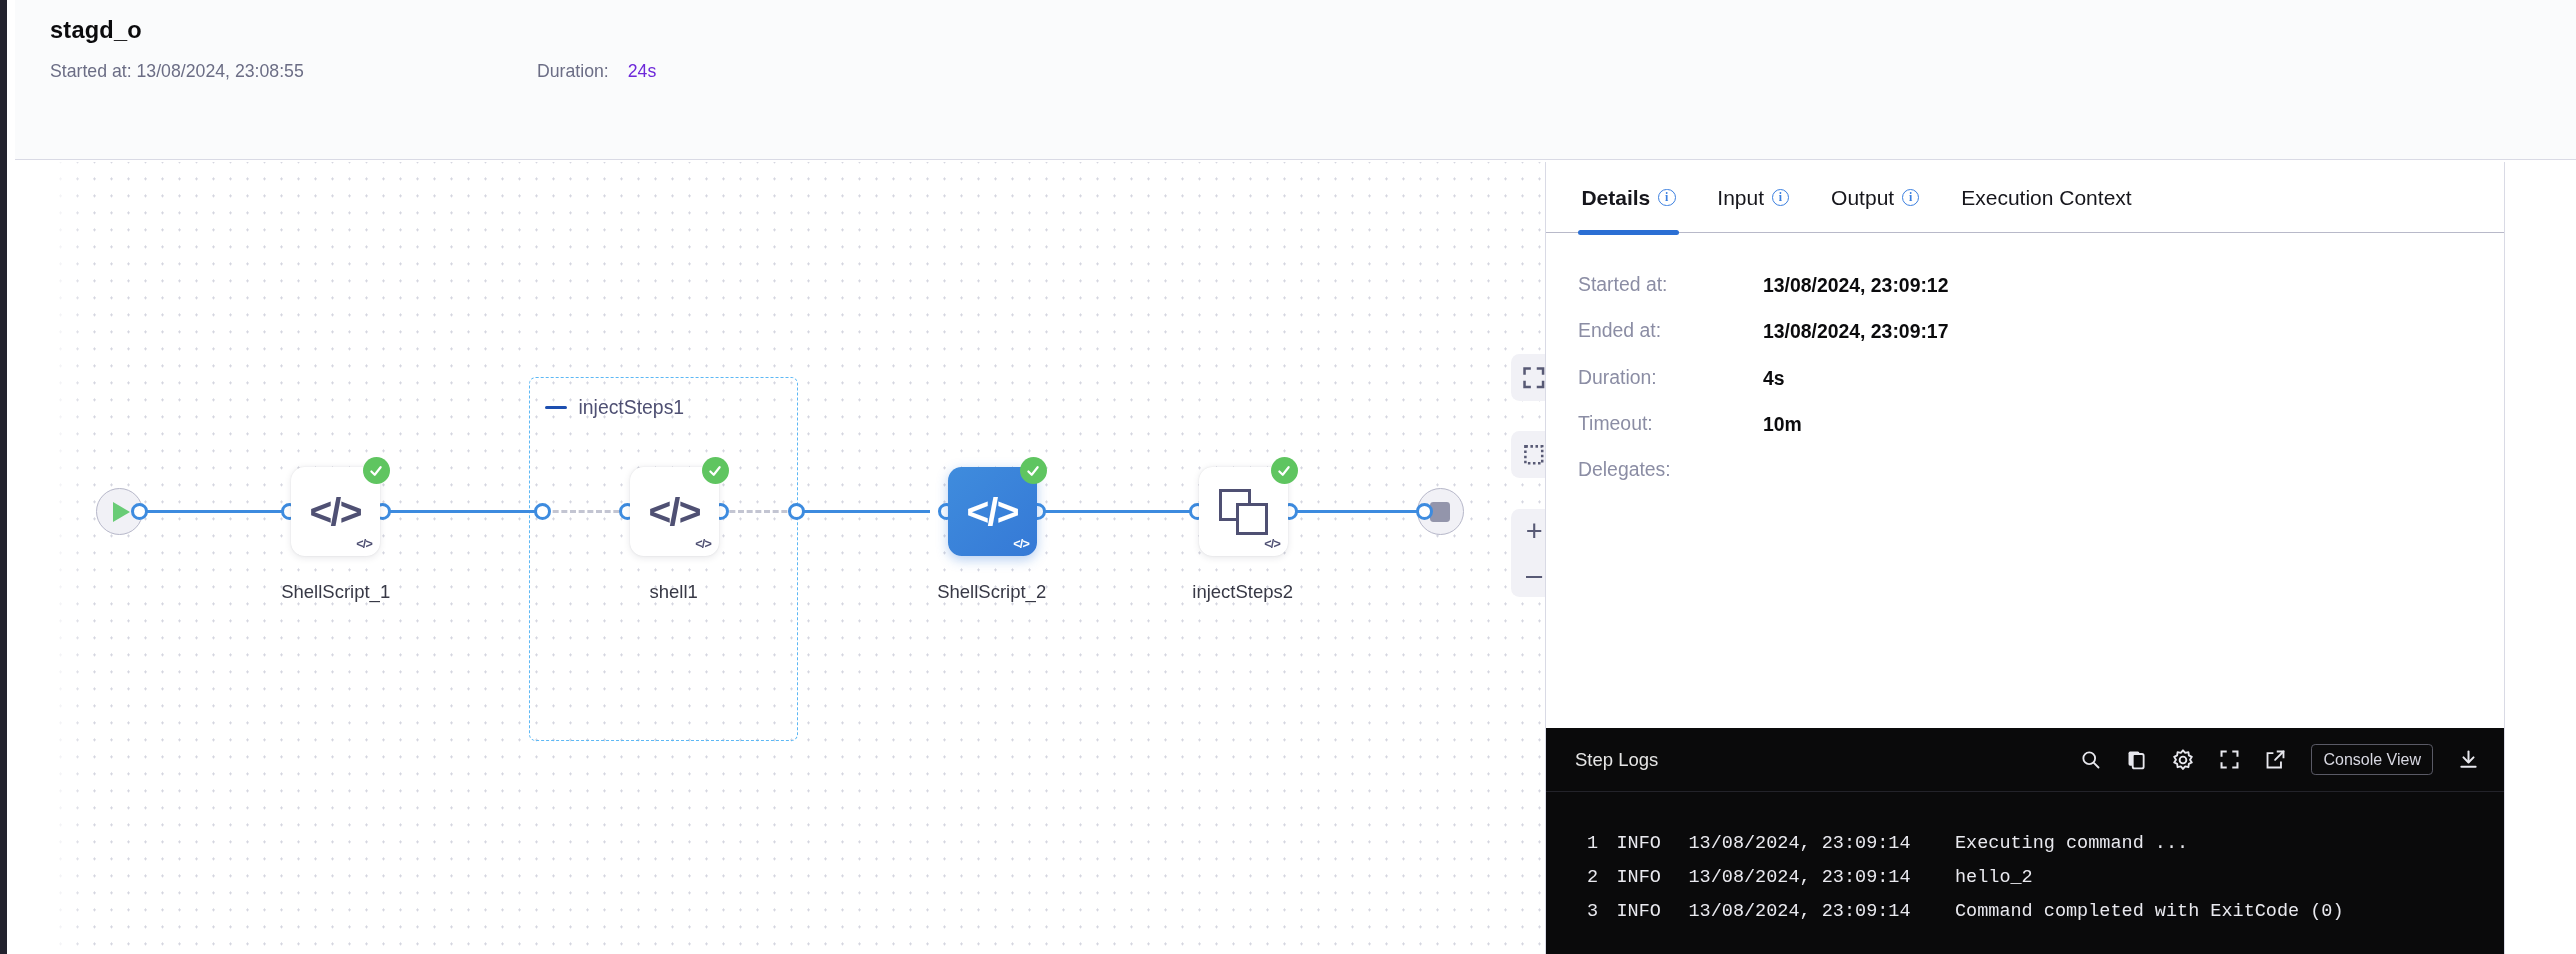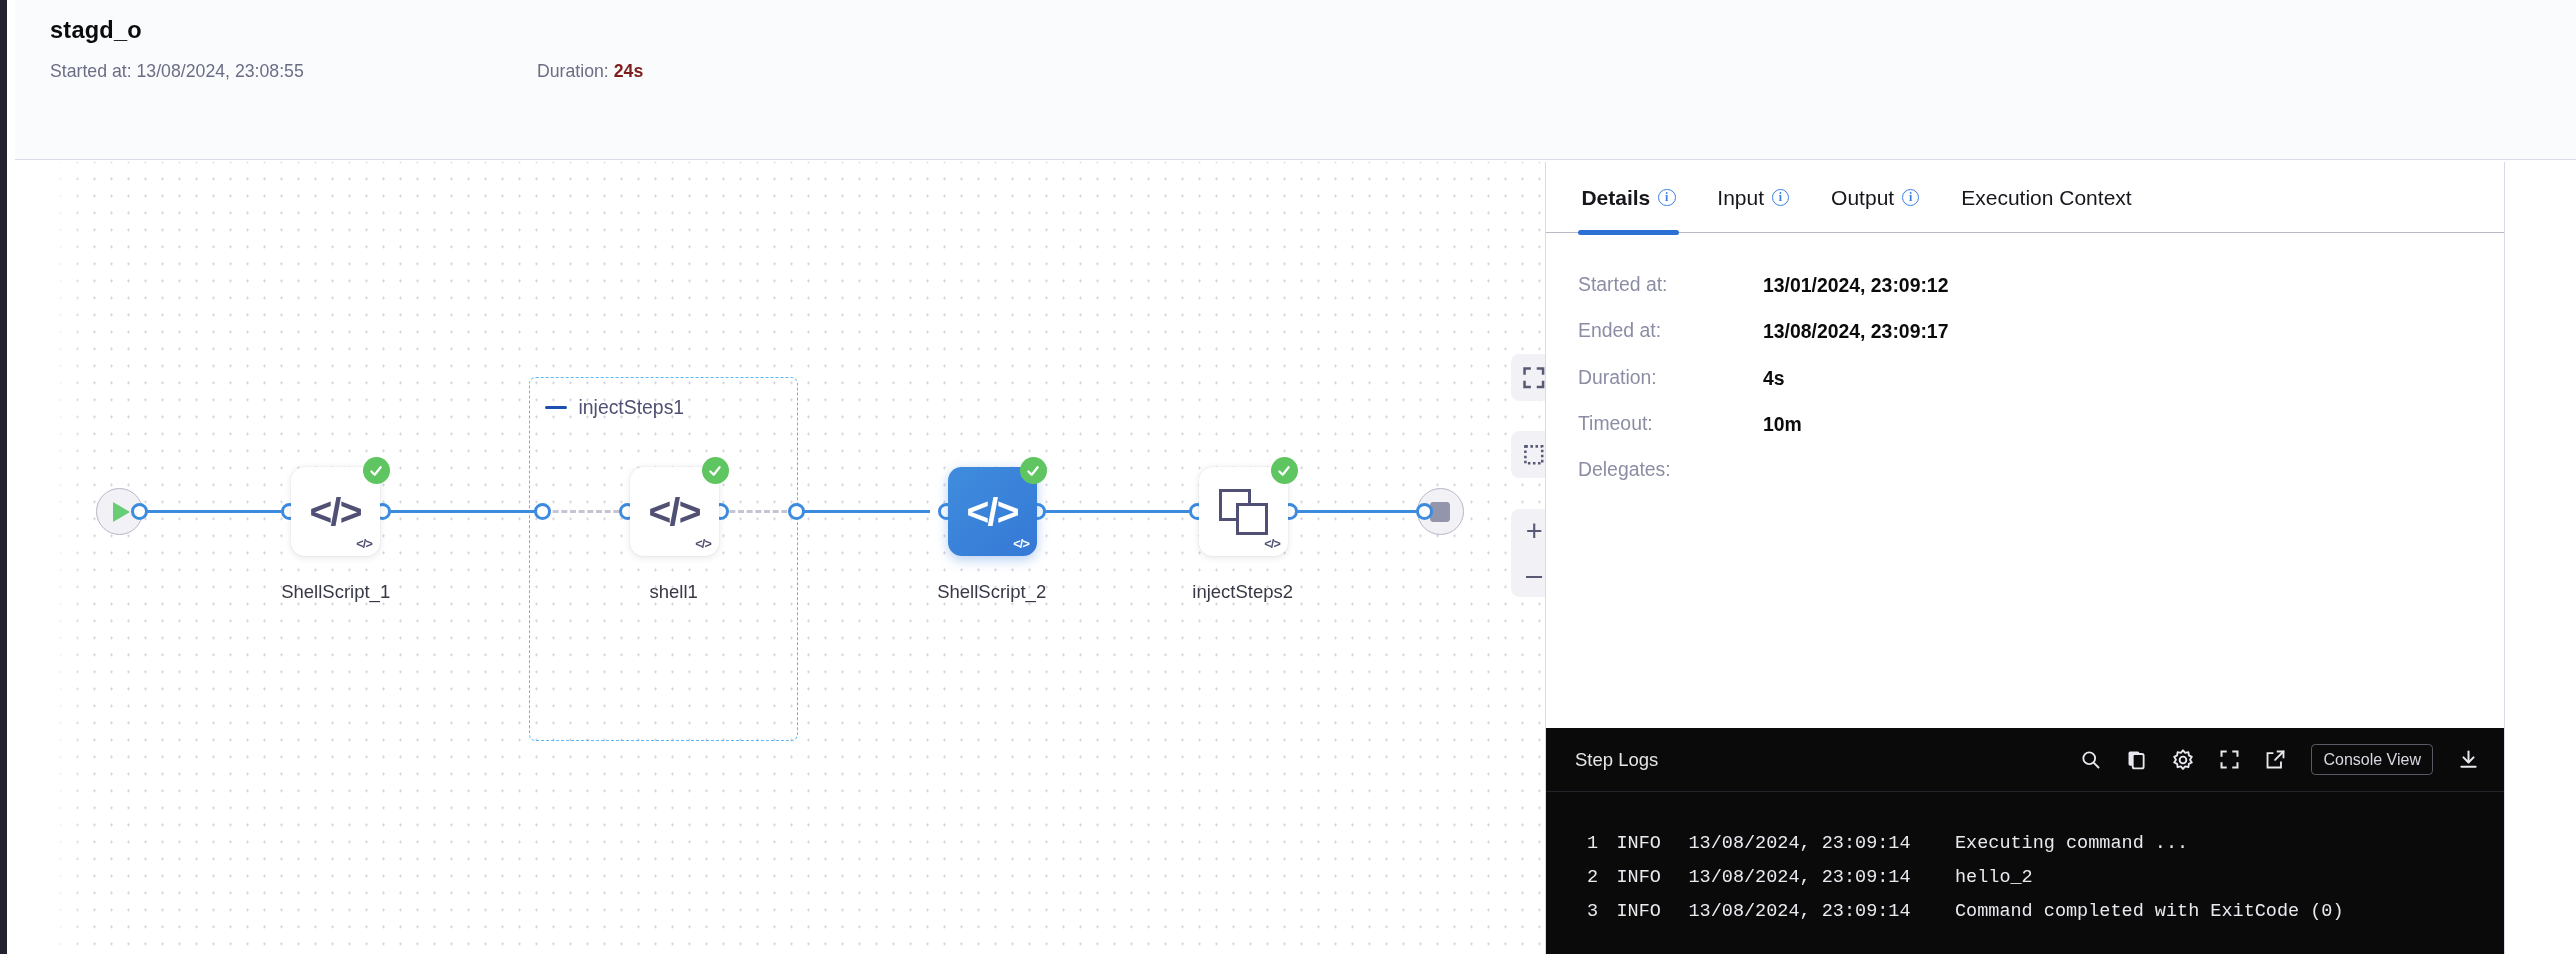--- a/index.html
+++ b/index.html
@@ -22,21 +22,21 @@
     position: absolute; left: 15px; top: 0; width: 2569px; height: 160px;
     background: #fafbfc;
     border-bottom: 1.7px solid #d9dae5;
   }
   .header-title {
     position: absolute; left: 35px; top: 17px;
     font-size: 23.6px; font-weight: bold; color: #0b0b0d;
     letter-spacing: 0.2px;
   }
   .header-meta { position: absolute; top: 61px; font-size: 17.7px; color: #6b6d85; }
-  .header-meta .val { color: #7f1d1d; font-weight: bold; }
+  .header-meta .val { color: #6d28d9; font-weight: normal; margin-left: 14px; }
   .meta-started { left: 35px; }
   .meta-duration { left: 522px; }
 
   
   .canvas {
     position: absolute; left: 6.7px; top: 162px; width: 1538px; height: 793px;
     background-color: #ffffff;
     background-image: radial-gradient(#d5d6e0 1.2px, transparent 1.3px);
     background-size: 17px 17px;
     background-position: 5px 8.4px;
@@ -343,21 +343,21 @@
         <span class="info-i">i</span>
       </div>
       <div class="tab">
         <span class="lbl">Execution Context</span>
       </div>
     </div>
 
     <div class="details">
       <div class="drow">
         <div class="dkey">Started at:</div>
-        <div class="dval">13/01/2024, 23:09:12</div>
+        <div class="dval">13/08/2024, 23:09:12</div>
       </div>
       <div class="drow">
         <div class="dkey">Ended at:</div>
         <div class="dval">13/08/2024, 23:09:17</div>
       </div>
       <div class="drow">
         <div class="dkey">Duration:</div>
         <div class="dval">4s</div>
       </div>
       <div class="drow">

